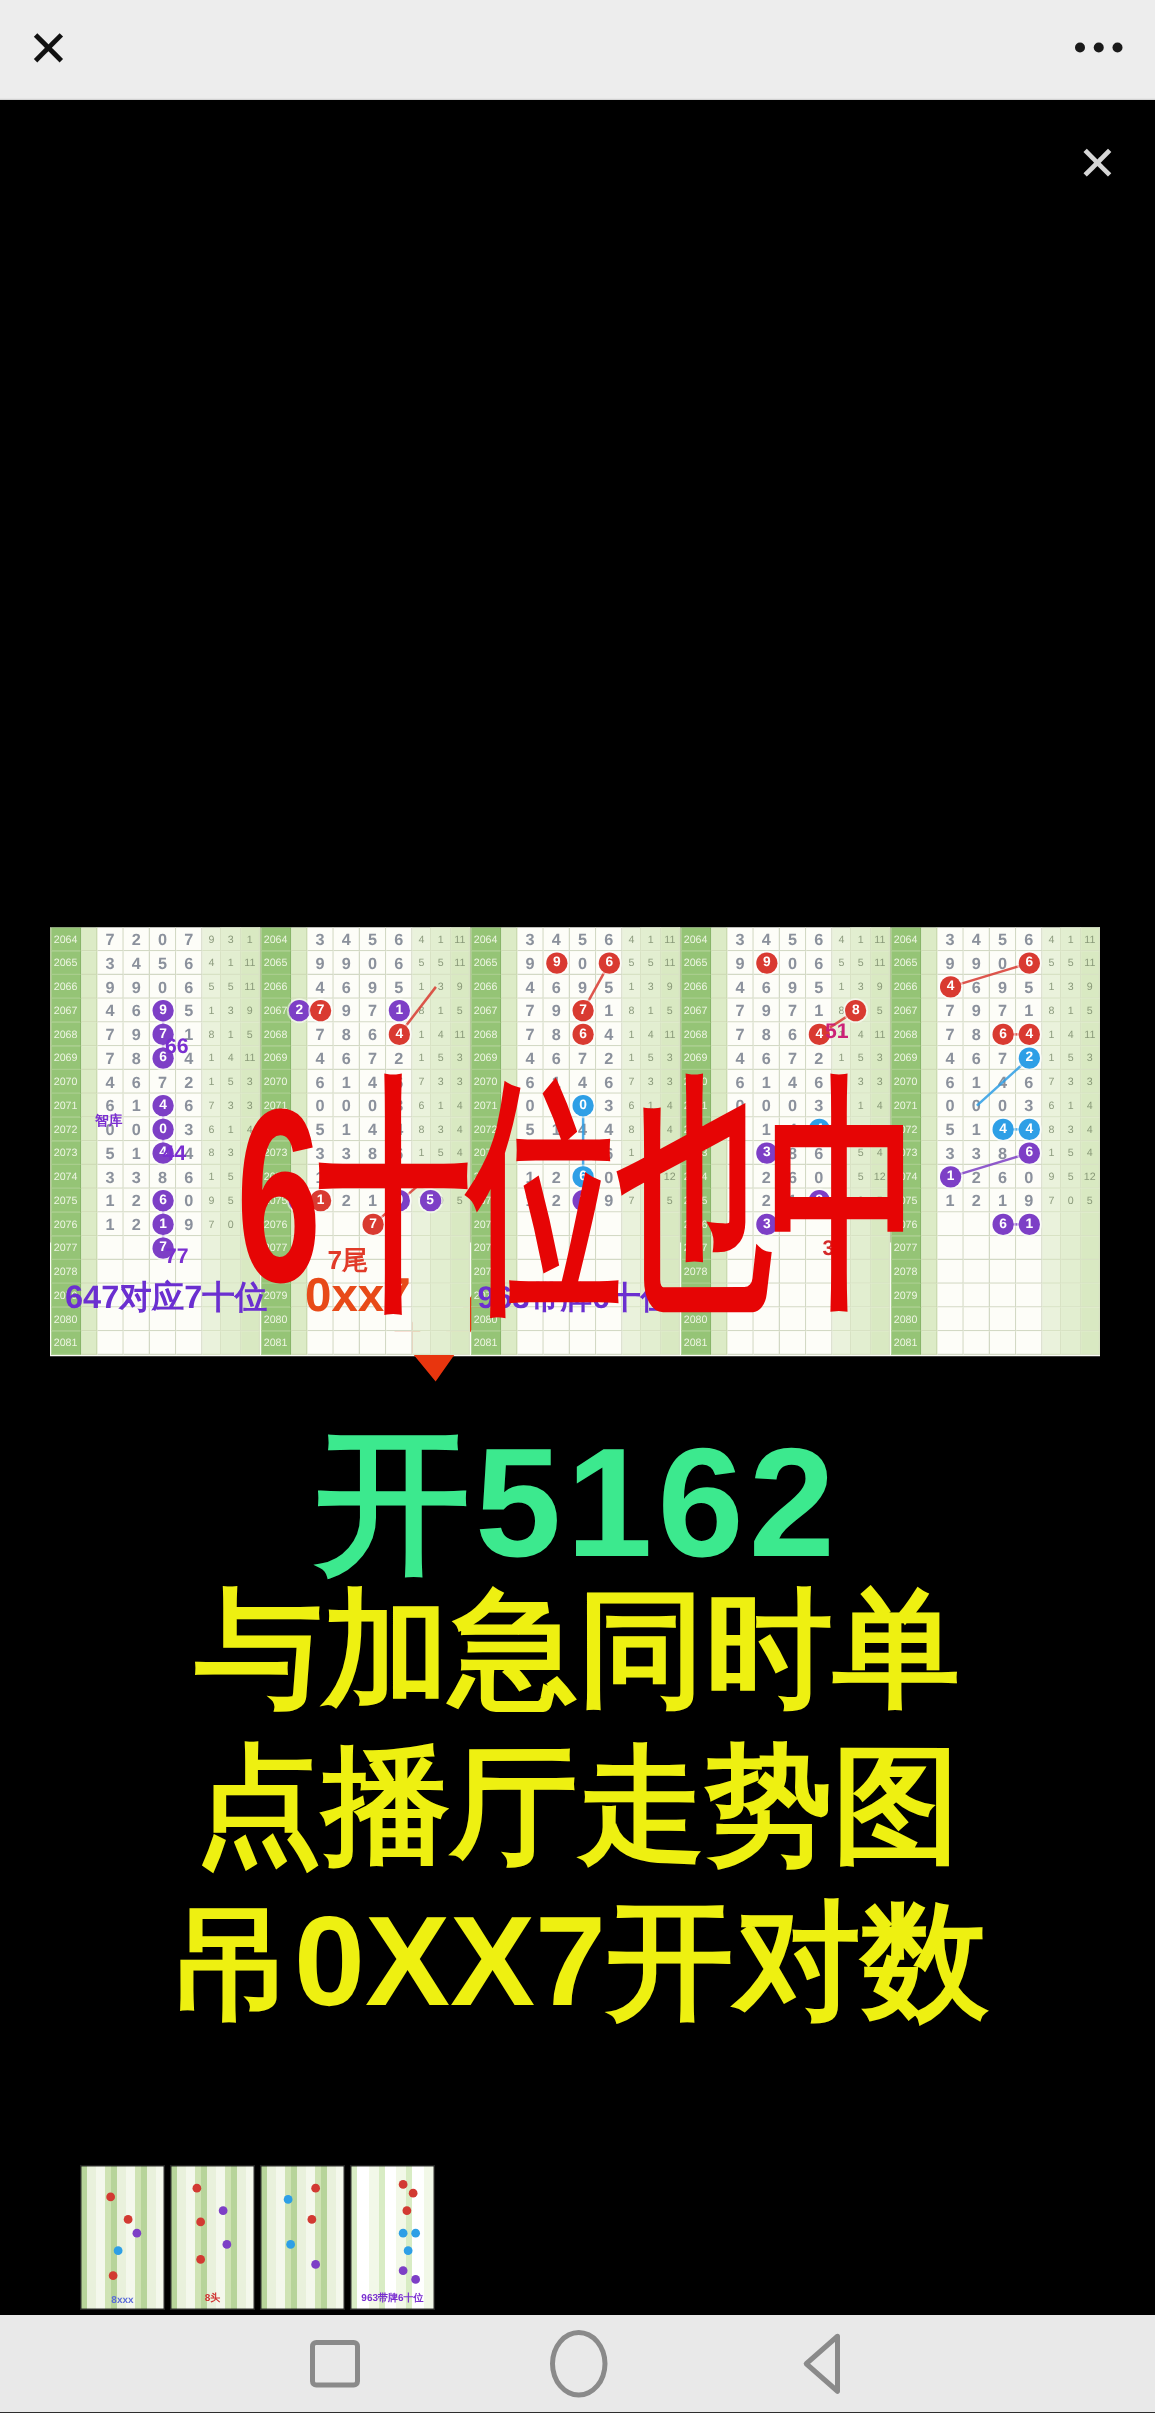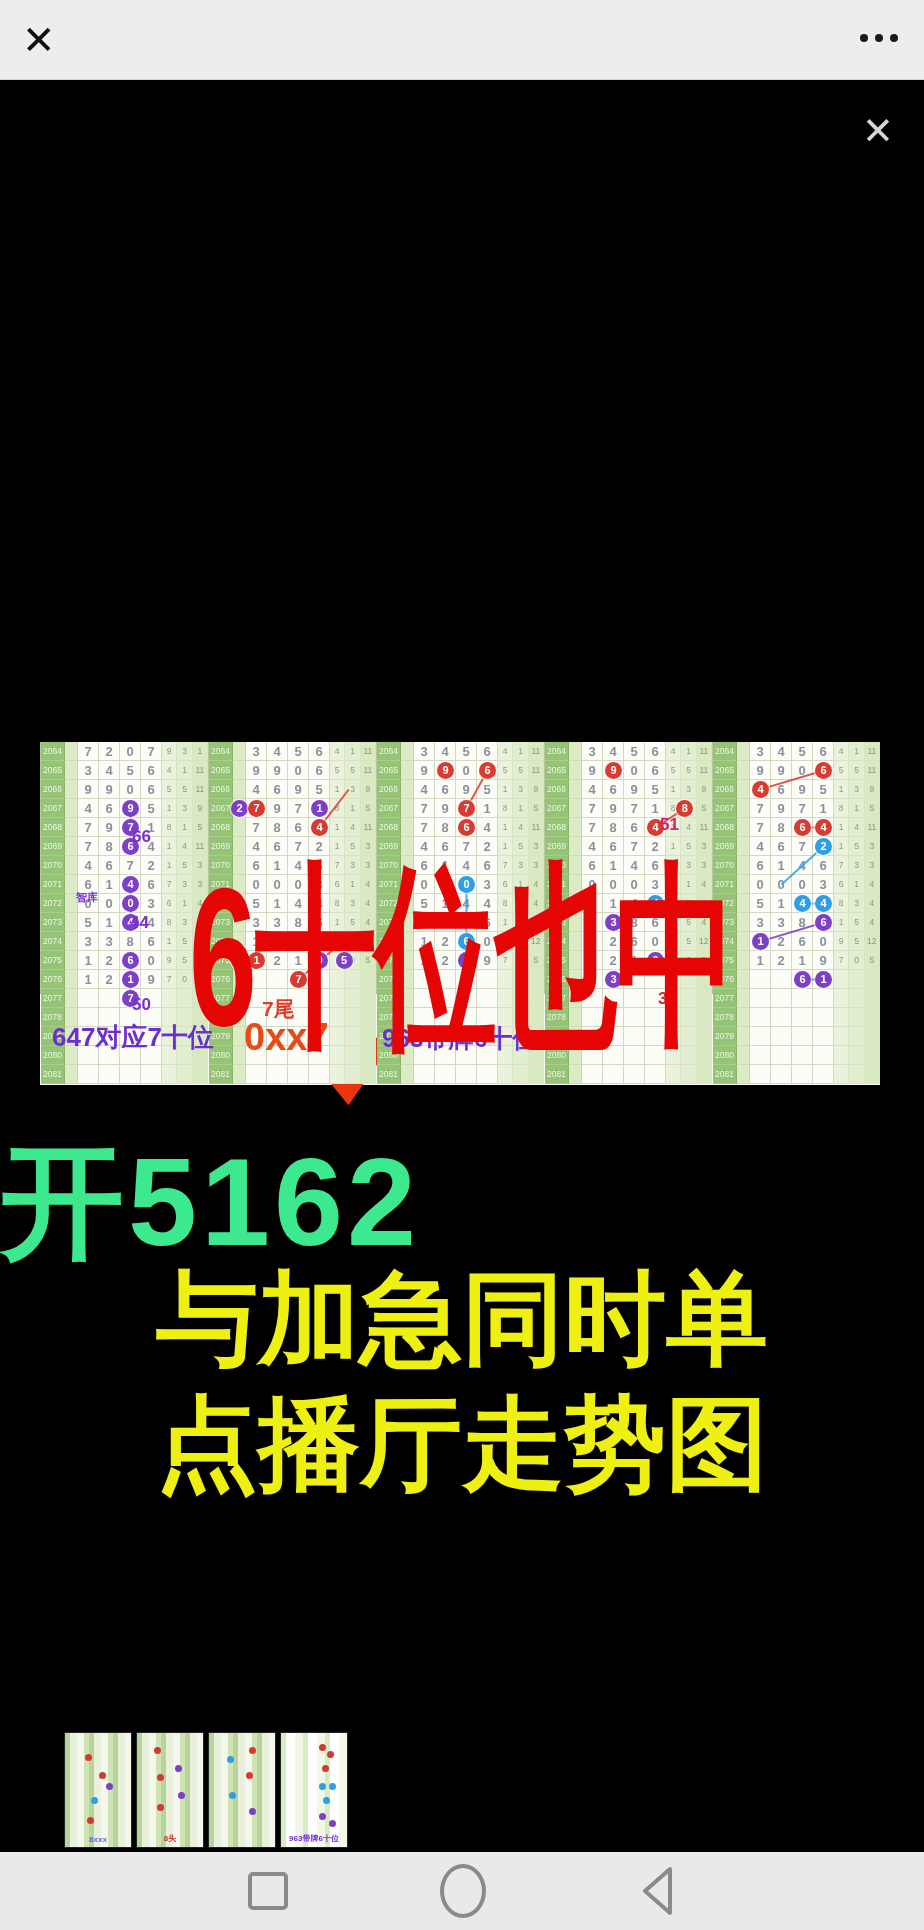--- a/index.html
+++ b/index.html
@@ -38,21 +38,21 @@
   .circ{position:absolute;width:17px;height:17px;border-radius:50%;color:#fff;font-size:11px;
         font-weight:700;text-align:center;line-height:17px;box-shadow:0 0 0 1.5px rgba(255,255,255,.55);}
   .c-r{background:#d93a31;} .c-pu{background:#7d3fc6;} .c-b{background:#2e9fe6;}
   .panel svg{position:absolute;left:0;top:0;pointer-events:none;}
   .anno{position:absolute;font-weight:700;white-space:nowrap;line-height:1;}
   
   .headline{position:absolute;left:0;width:924px;top:746px;text-align:center;font-size:122px;
             font-weight:800;letter-spacing:-2px;transform:scaleY(1.62);transform-origin:center top;
             white-space:nowrap;}
   .checkmark{position:absolute;left:268px;top:268px;overflow:visible;}
-  .result{position:absolute;left:0;width:924px;top:1040px;font-size:124px;
+  .result{position:absolute;left:0;width:924px;top:1040px;text-align:center;font-size:124px;
           font-weight:700;letter-spacing:4px;white-space:nowrap;}
   .promo{position:absolute;left:0;width:924px;top:1176px;text-align:center;font-size:102px;
          font-weight:700;line-height:125px;white-space:nowrap;}
   
   .thumbs{position:absolute;left:64px;top:1651px;height:116px;display:flex;gap:4px;}
   .thumb{position:relative;width:68px;height:116px;border:1px solid #222;overflow:hidden;cursor:pointer;
          background:repeating-linear-gradient(90deg,#b7d49a 0 5px,#e9f1dc 5px 12px,#f4f8ec 12px 19px,#cfe3b4 19px 24px);}
   .thumb.light{background:repeating-linear-gradient(90deg,#d8ecc4 0 5px,#ffffff 5px 14px,#f2f8e8 14px 22px);}
   .thumb i{position:absolute;width:7px;height:7px;border-radius:50%;}
   .thumb .tl{position:absolute;left:0;right:0;bottom:3px;font-size:8px;font-weight:700;
@@ -1331,37 +1331,38 @@
           <div class="circ c-b" style="left: 81px; top: 153px;">4</div>
           <div class="circ c-b" style="left: 102px; top: 153px;">4</div>
           <div class="circ c-pu" style="left: 102px; top: 172px;">6</div>
           <div class="circ c-pu" style="left: 39px; top: 191px;">1</div>
           <div class="circ c-pu" style="left: 81px; top: 229px;">6</div>
           <div class="circ c-pu" style="left: 102px; top: 229px;">1</div>
         </div>
         <div class="anno" style="left: 36px; top: 150px; color: rgb(122, 47, 208); font-size: 11px;">智库</div>
         <div class="anno" style="left: 92px; top: 86px; color: rgb(122, 47, 208); font-size: 17px;">66</div>
         <div class="anno" style="left: 90px; top: 172px; color: rgb(122, 47, 208); font-size: 17px;">44</div>
-        <div class="anno" style="left: 92px; top: 254px; color: rgb(122, 47, 208); font-size: 17px;">50</div>
+        <div class="anno" style="left: 92px; top: 254px; color: rgb(122, 47, 208); font-size: 17px;">77</div>
         <div class="anno" style="left: 620px; top: 74px; color: rgb(204, 34, 119); font-size: 17px;">51</div>
         <div class="anno" style="left: 630px; top: 162px; color: rgb(138, 53, 214); font-size: 12px;">36</div>
         <div class="anno" style="left: 618px; top: 248px; color: rgb(212, 42, 42); font-size: 17px;">33</div>
         <div class="anno" style="left: 222px; top: 256px; color: rgb(225, 58, 40); font-size: 21px;">7尾</div>
         <div class="anno" style="left: 204px; top: 276px; color: rgb(232, 74, 24); font-size: 38px;">0xx7</div>
         <div class="anno" style="left: 12px; top: 282px; color: rgb(107, 47, 208); font-size: 26px;">647对应7十位</div>
         <div class="anno" style="left: 342px; top: 284px; color: rgb(107, 47, 208); font-size: 25px;">963带牌6十位</div>
       </div>
 
     <div class="headline" style="color: rgb(230, 5, 5);">6十位也中</div>
 
     <div class="result" style="color: rgb(60, 233, 142);">开5162</div>
 
     <div class="promo" style="color: rgb(238, 240, 17);">
       <div>与加急同时单</div>
       <div>点播厅走势图</div>
+      <div>吊0XX7开对数</div>
     </div>
 
     <div class="thumbs" id="thumbs">
         <div class="thumb">
           <i style="left: 30%; top: 18%; background: rgb(210, 58, 50);"></i>
           <i style="left: 52%; top: 34%; background: rgb(210, 58, 50);"></i>
           <i style="left: 40%; top: 56%; background: rgb(46, 159, 230);"></i>
           <i style="left: 62%; top: 44%; background: rgb(125, 63, 198);"></i>
           <i style="left: 34%; top: 74%; background: rgb(210, 58, 50);"></i>
           <div class="tl" style="color: rgb(90, 107, 216);">8xxx</div>

